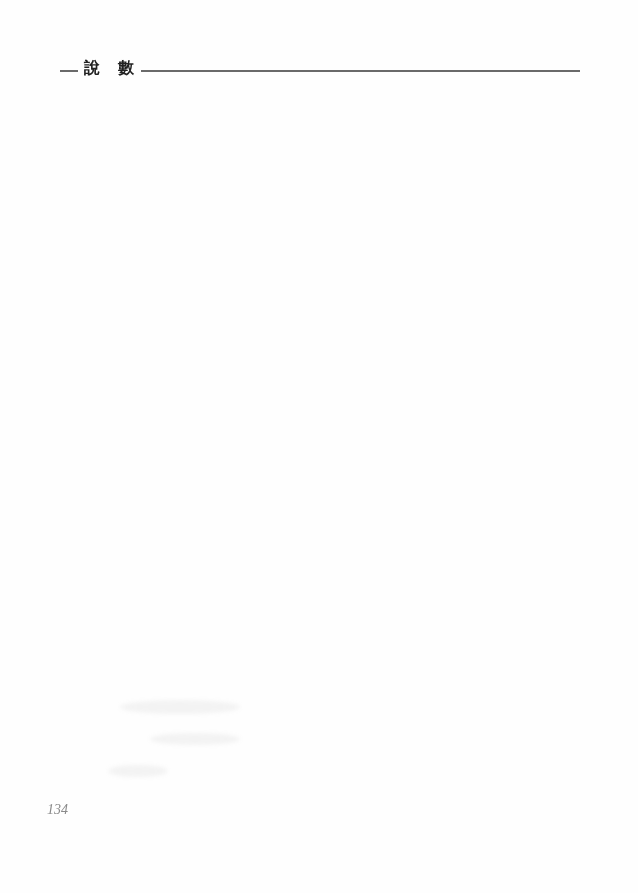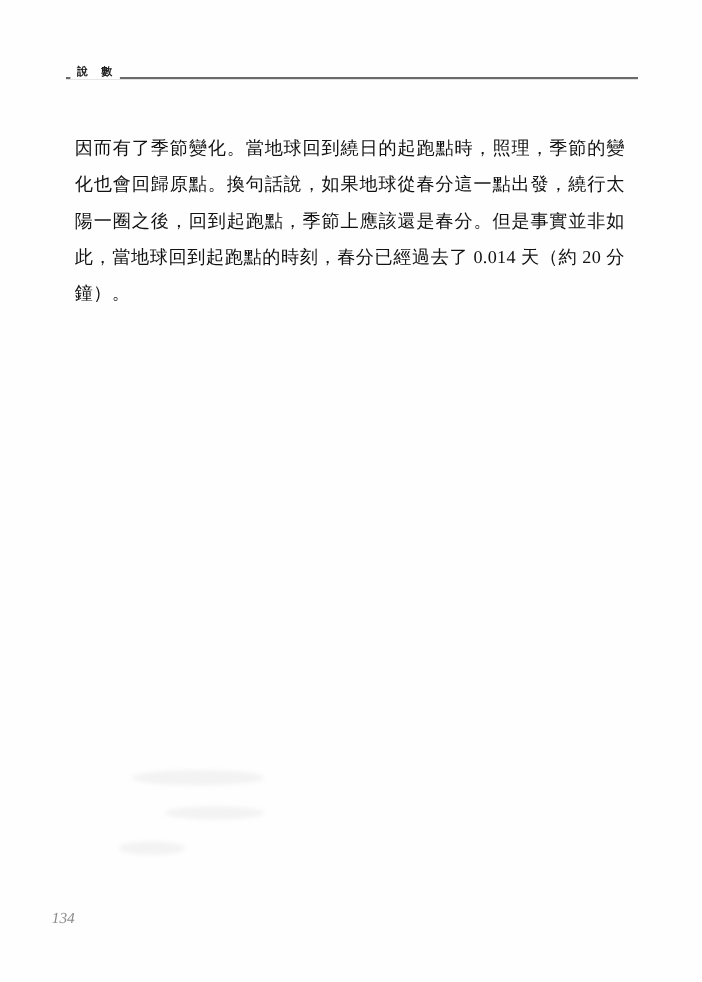--- a/index.html
+++ b/index.html
@@ -34,24 +34,24 @@
     position: absolute;
     top: 12px;
     left: 0;
     width: 520px;
     height: 2px;
     background: #6a6a6a;
   }
   .header-tab {
     position: absolute;
     top: 0;
-    left: 4px;
+    left: 18px;
     background: #fefefe;
     padding: 0 6px;
-    font-size: 10px;
+    font-size: 16px;
     letter-spacing: 1px;
     font-family: "DejaVu Sans", "Liberation Sans", sans-serif;
     color: #222;
     font-weight: bold;
     white-space: nowrap;
   }
 
   
   .content {
     position: absolute;
@@ -70,21 +70,21 @@
     color: #111;
   }
   p.para.first {
     text-indent: 0;
   }
 
   
   .folio {
     position: absolute;
     left: 47px;
-    top: 828px;
+    top: 802px;
     font-size: 14px;
     font-style: italic;
     color: #8a8a8a;
     font-family: "Liberation Serif", serif;
     text-align: center;
   }
 
   
   .watermark {
     position: absolute;
@@ -113,21 +113,20 @@
 <body>
 
 <div class="page">
 
   <div class="header">
     <div class="header-rule"></div>
     <div class="header-tab">說　數</div>
   </div>
 
   <div class="content">
-    <p class="para first">因而有了季節變化。當地球回到繞日的起跑點時，照理，季節的變化也會回歸原點。換句話說，如果地球從春分這一點出發，繞行太陽一圈之後，回到起跑點，季節上應該還是春分。但是事實並非如此，當地球回到起跑點的時刻，春分已經過去了 0.014 天（約 20 分鐘）。</p>
   </div>
 
   <div class="smudge a"></div>
   <div class="smudge b"></div>
   <div class="smudge c"></div>
 
   <div class="folio">134</div>
 
 </div>
 

